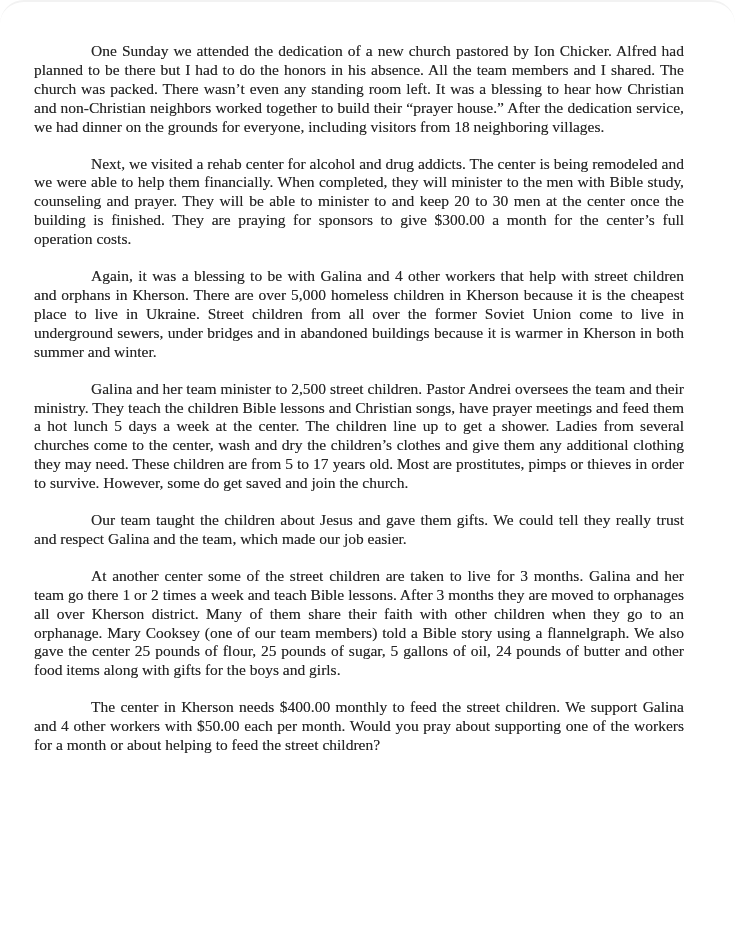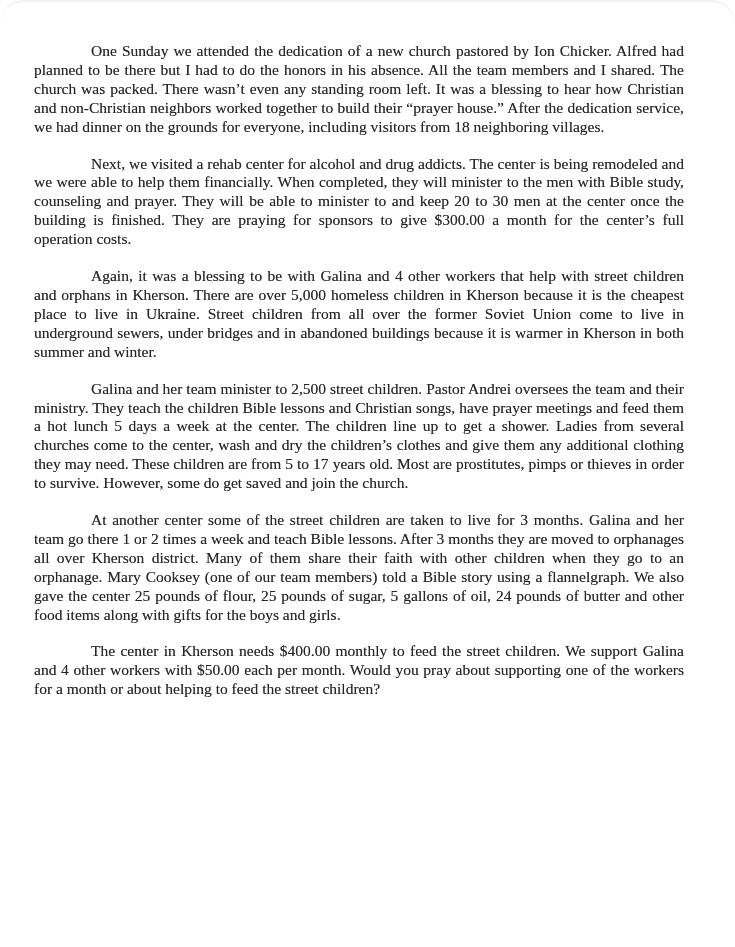--- a/index.html
+++ b/index.html
@@ -39,16 +39,17 @@
 </style>
 </head>
 <body>
 
 <div class="page">
   <div class="text-block">
     <p class="para">One Sunday we attended the dedication of a new church pastored by Ion Chicker. Alfred had planned to be there but I had to do the honors in his absence. All the team members and I shared. The church was packed. There wasn’t even any standing room left. It was a blessing to hear how Christian and non-Christian neighbors worked together to build their “prayer house.” After the dedication service, we had dinner on the grounds for everyone, including visitors from 18 neighboring villages.</p>
     <p class="para">Next, we visited a rehab center for alcohol and drug addicts. The center is being remodeled and we were able to help them financially. When completed, they will minister to the men with Bible study, counseling and prayer. They will be able to minister to and keep 20 to 30 men at the center once the building is finished. They are praying for sponsors to give $300.00 a month for the center’s full operation costs.</p>
     <p class="para">Again, it was a blessing to be with Galina and 4 other workers that help with street children and orphans in Kherson. There are over 5,000 homeless children in Kherson because it is the cheapest place to live in Ukraine. Street children from all over the former Soviet Union come to live in underground sewers, under bridges and in abandoned buildings because it is warmer in Kherson in both summer and winter.</p>
     <p class="para">Galina and her team minister to 2,500 street children. Pastor Andrei oversees the team and their ministry. They teach the children Bible lessons and Christian songs, have prayer meetings and feed them a hot lunch 5 days a week at the center. The children line up to get a shower. Ladies from several churches come to the center, wash and dry the children’s clothes and give them any additional clothing they may need. These children are from 5 to 17 years old. Most are prostitutes, pimps or thieves in order to survive. However, some do get saved and join the church.</p>
+    <p class="para">Our team taught the children about Jesus and gave them gifts. We could tell they really trust and respect Galina and the team, which made our job easier.</p>
     <p class="para">At another center some of the street children are taken to live for 3 months. Galina and her team go there 1 or 2 times a week and teach Bible lessons. After 3 months they are moved to orphanages all over Kherson district. Many of them share their faith with other children when they go to an orphanage. Mary Cooksey (one of our team members) told a Bible story using a flannelgraph. We also gave the center 25 pounds of flour, 25 pounds of sugar, 5 gallons of oil, 24 pounds of butter and other food items along with gifts for the boys and girls.</p>
     <p class="para">The center in Kherson needs $400.00 monthly to feed the street children. We support Galina and 4 other workers with $50.00 each per month. Would you pray about supporting one of the workers for a month or about helping to feed the street children?</p>
   </div>
 </div>
 
 </body></html>

